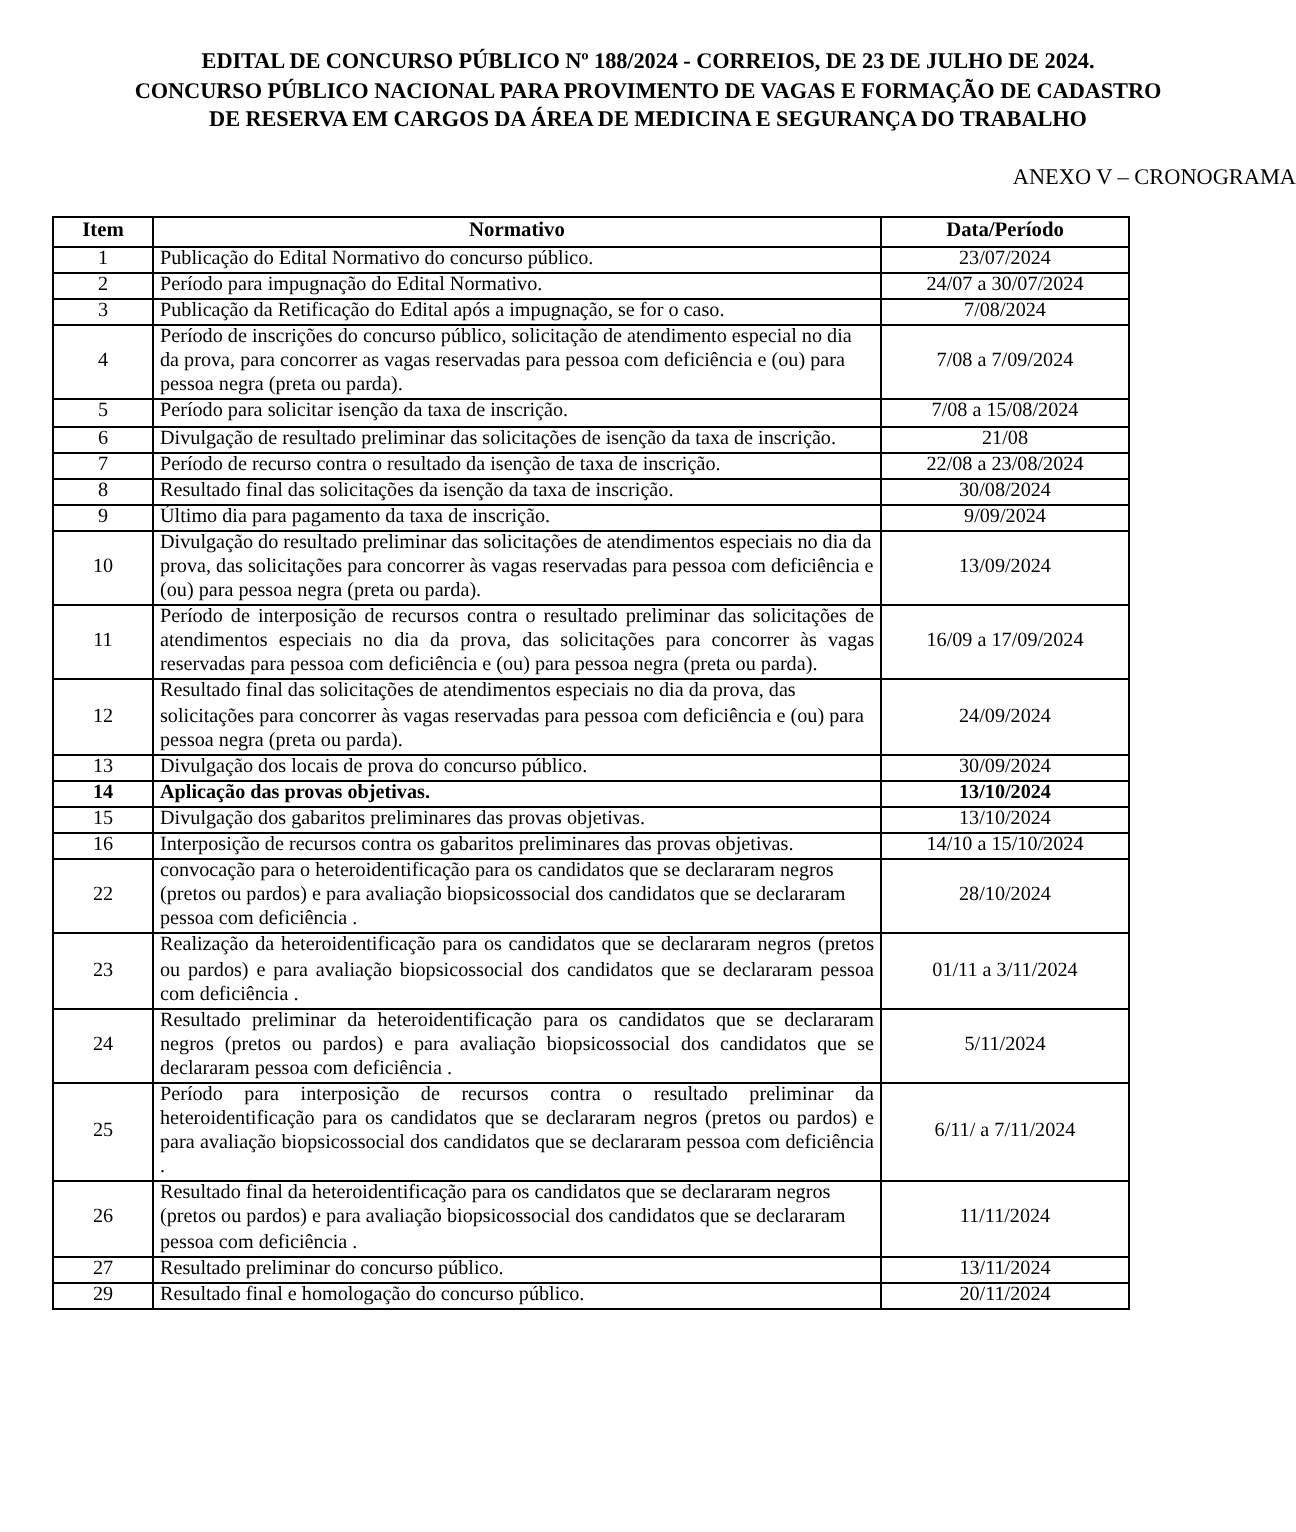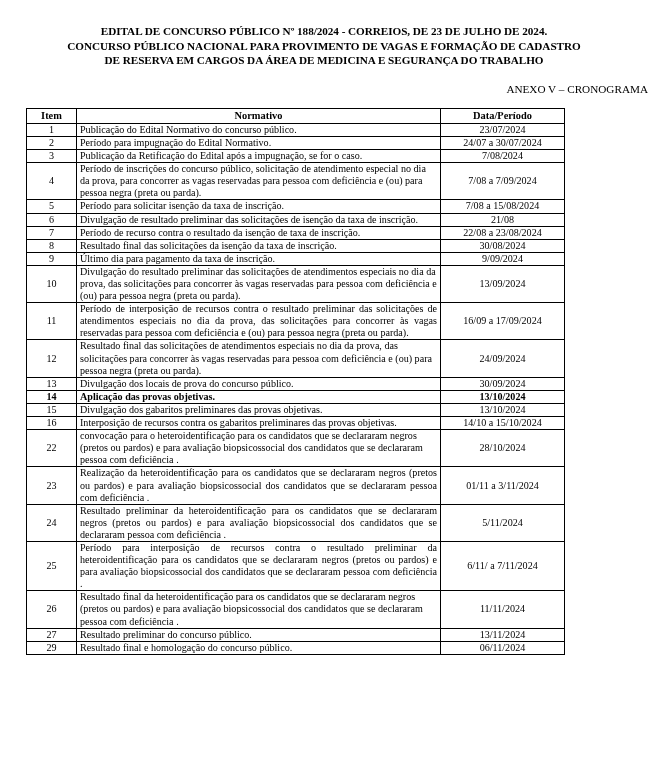--- a/index.html
+++ b/index.html
@@ -245,19 +245,19 @@
       <tr>
         <td class="item">27</td>
         <td class="atividade">Resultado preliminar do concurso público.</td>
         <td class="data">13/11/2024</td>
       </tr>
 
 
       <tr>
         <td class="item">29</td>
         <td class="atividade">Resultado final e homologação do concurso público.</td>
-        <td class="data">06/11/2024</td>
+        <td class="data">20/11/2024</td>
       </tr>
 
     </tbody>
   </table>
 
 </div>
 
 </body></html>

